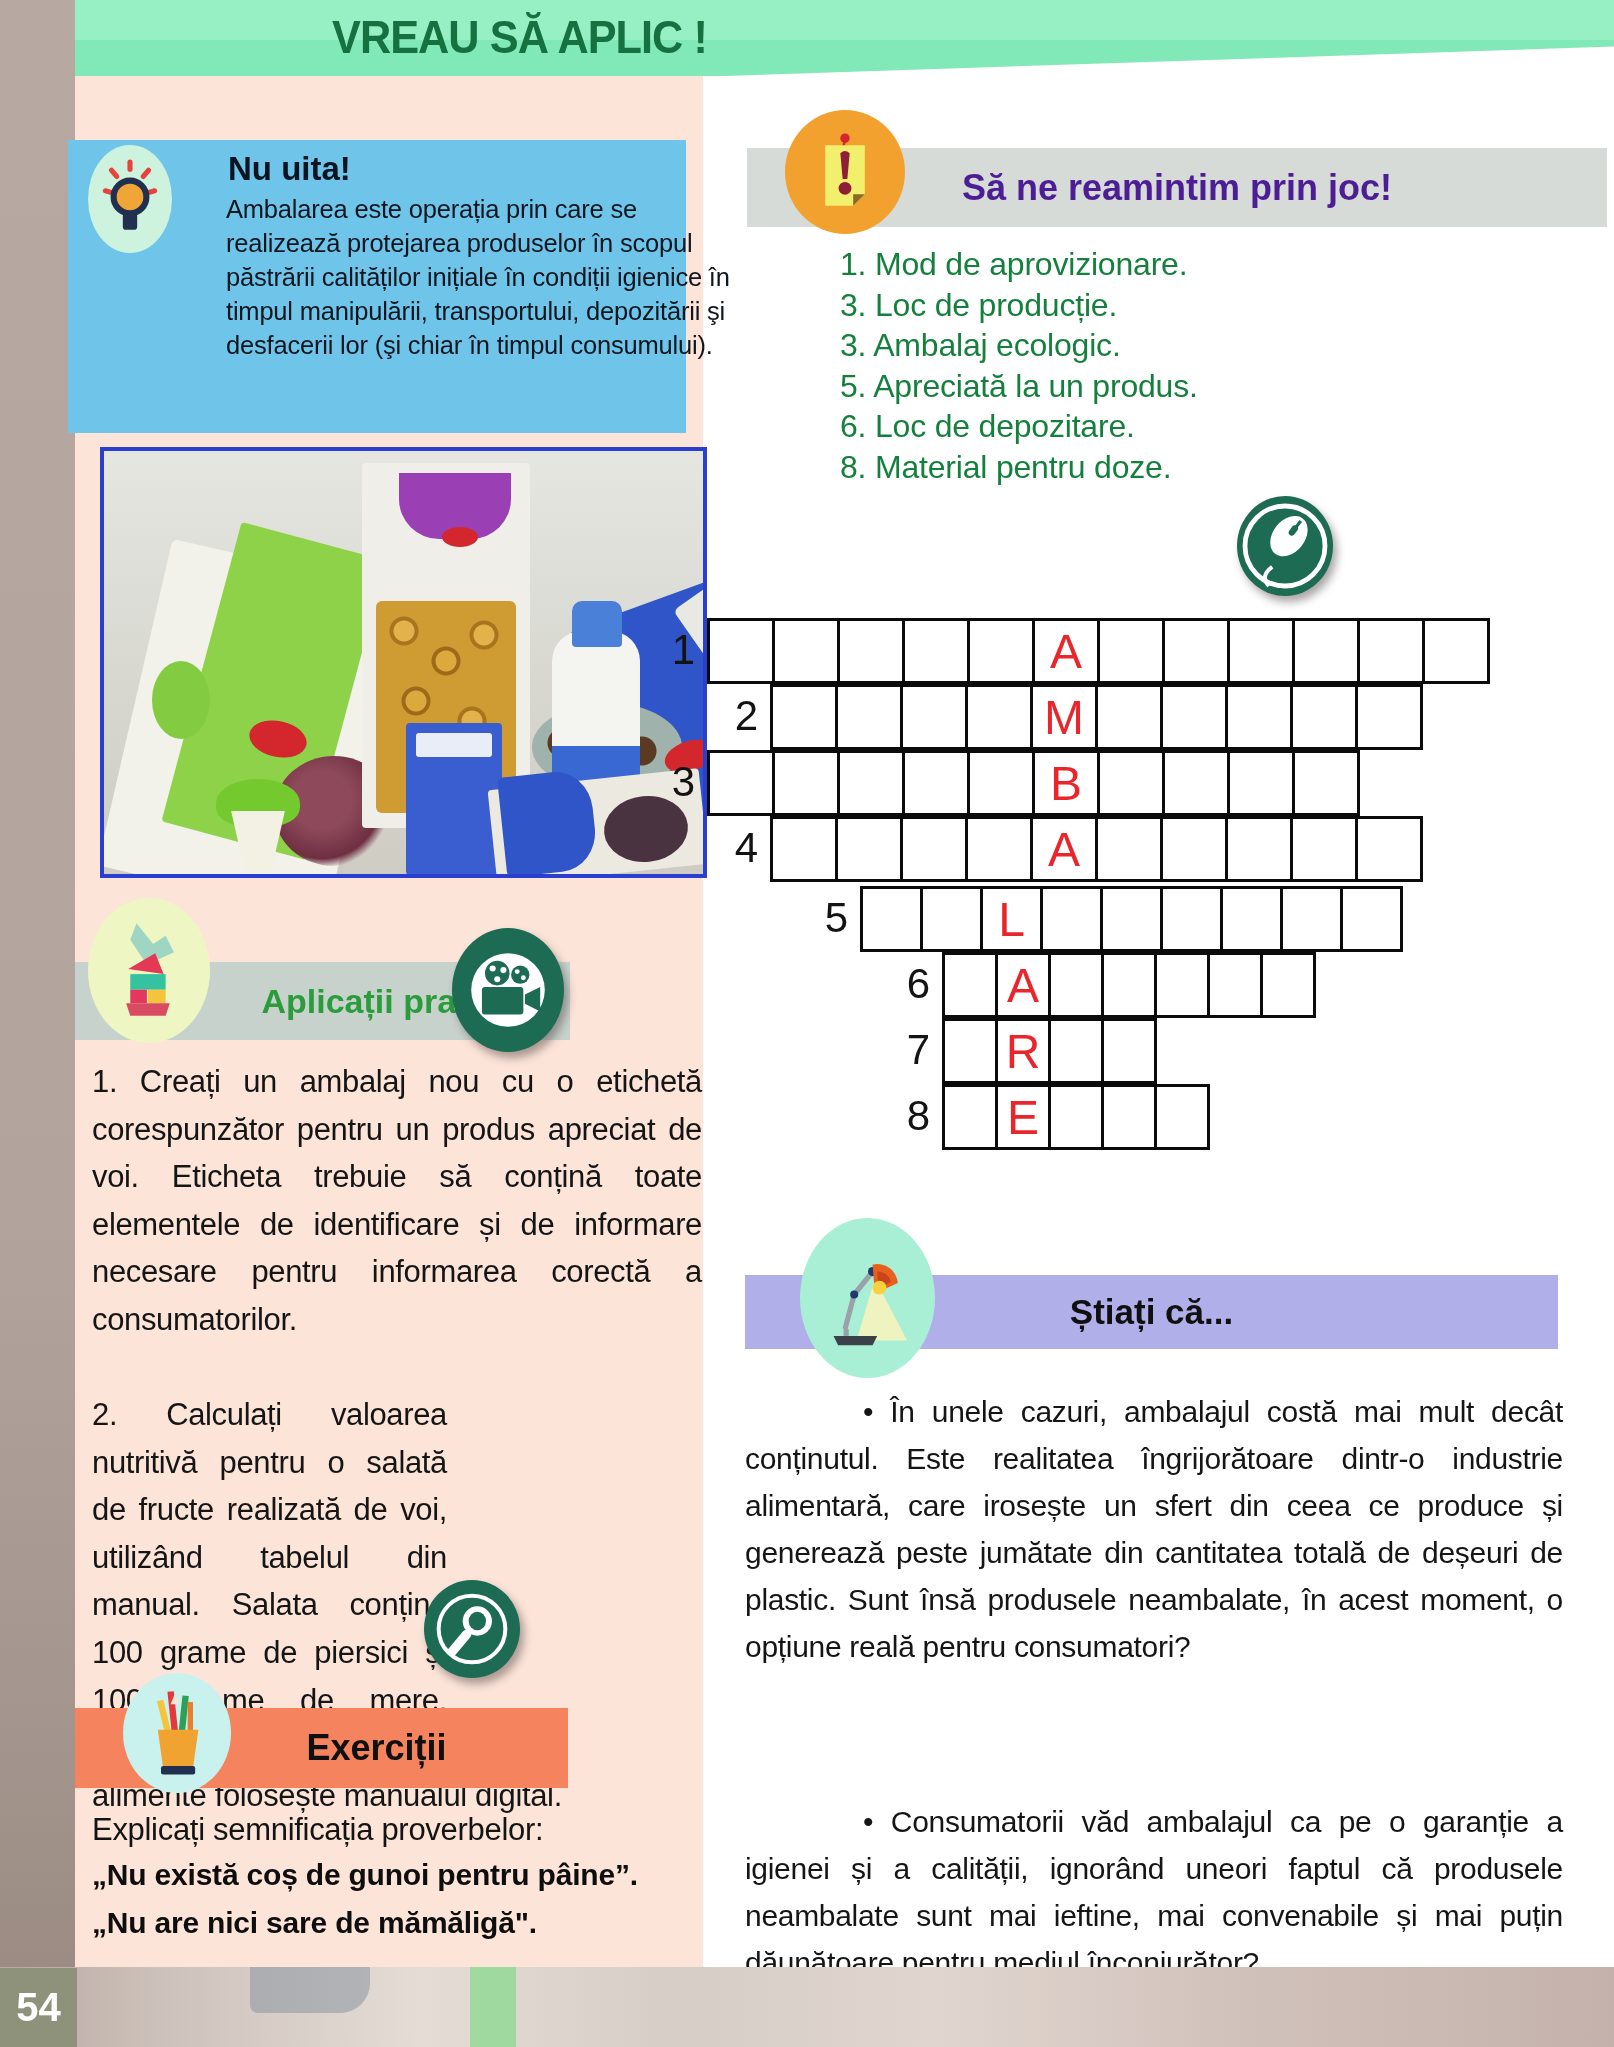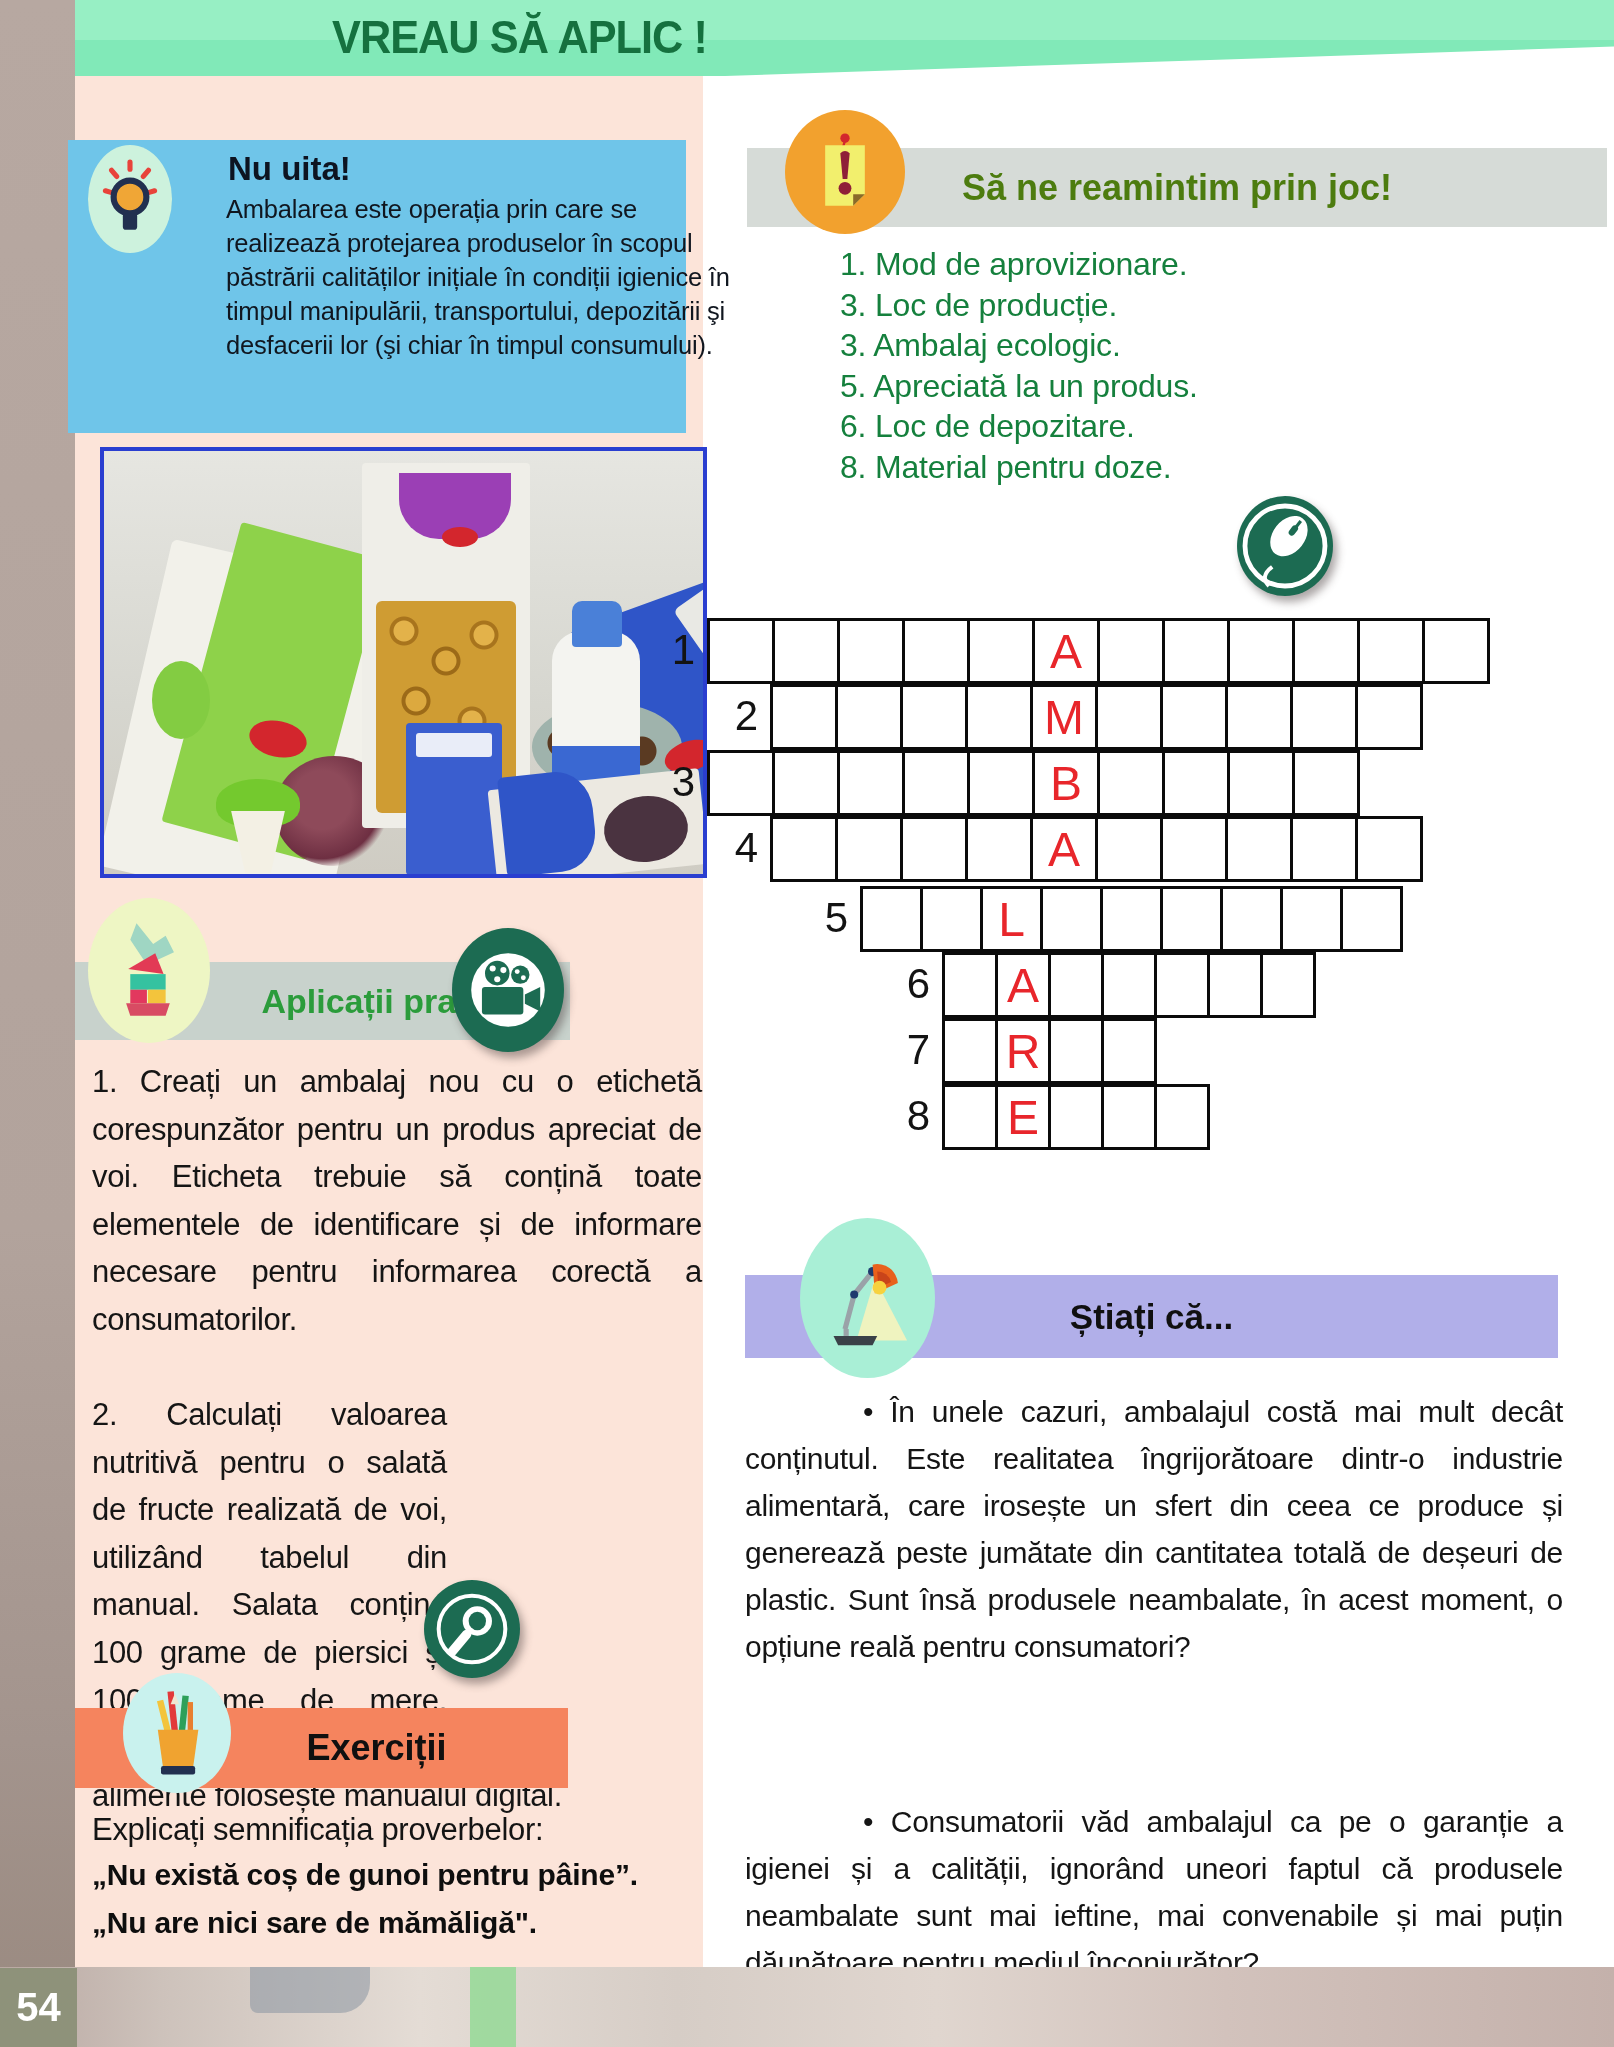--- a/index.html
+++ b/index.html
@@ -62,26 +62,26 @@
   .fx-minibox { left:302px; top:272px; width:96px; height:152px; background:#3a5ecf; border-radius:4px; }
   .fx-minilbl { left:312px; top:282px; width:76px; height:24px; background:#e9edf8; border-radius:3px; }
   .fx-choc { left:428px; top:252px; width:150px; height:88px; background:radial-gradient(circle 16px at 30px 40px,#5a3a22 0 14px,transparent 15px),radial-gradient(circle 16px at 70px 30px,#6e4526 0 14px,transparent 15px),radial-gradient(circle 16px at 110px 48px,#5a3a22 0 14px,transparent 15px),radial-gradient(circle 16px at 60px 62px,#7a4a28 0 14px,transparent 15px),#9fb3ac; border-radius:50%; }
   .fx-botbox { left:388px; top:328px; width:212px; height:96px; background:#ece9e1; transform:rotate(-6deg); border-radius:4px; }
   .fx-botblue { left:398px; top:322px; width:92px; height:100px; background:#2f55c8; transform:rotate(-6deg); border-radius:6px 40% 40% 6px; }
   .fx-botdark { left:500px; top:345px; width:84px; height:66px; background:#4a3340; border-radius:50%; transform:rotate(-6deg); }
 
   
   .band { position:absolute; display:flex; align-items:center; justify-content:center; }
   .band-game { left:747px; top:148px; width:860px; height:79px; background:#d6dbd7; }
-  .band-game .band-title { color:#4d7c0f; font-size:36px; font-weight:700; }
+  .band-game .band-title { color:#4c1d95; font-size:36px; font-weight:700; }
   .band-practice { left:75px; top:962px; width:495px; height:78px; background:#c8d2cc; padding-left:150px; }
   .band-practice .band-title { color:#2b9c3b; font-size:34px; font-weight:700; }
   .band-ex { left:75px; top:1708px; width:493px; height:80px; background:#f5845e; padding-left:110px; }
   .band-ex .band-title { color:#101010; font-size:36px; font-weight:700; }
-  .band-know { left:745px; top:1275px; width:813px; height:83px; background:#b1afe9; }
+  .band-know { left:745px; top:1275px; width:813px; height:74px; background:#b1afe9; }
   .band-know .band-title { color:#101010; font-size:35px; font-weight:700; }
 
   .icon-ellipse { position:absolute; border-radius:50%; display:flex; align-items:center; justify-content:center; }
   .orange-circ { left:785px; top:110px; width:120px; height:124px; background:#f2a12e; }
   .hand-circ { left:88px; top:898px; width:122px; height:145px; background:#eef6c4; }
   .pencil-circ { left:123px; top:1673px; width:108px; height:120px; background:#c9f2ee; }
   .lamp-circ { left:800px; top:1218px; width:135px; height:160px; background:#a9efd6; }
 
   .badge { position:absolute; border-radius:50%; background:#1c6b52; display:flex; align-items:center; justify-content:center;
     box-shadow:4px 6px 8px rgba(70,60,60,.45); }

